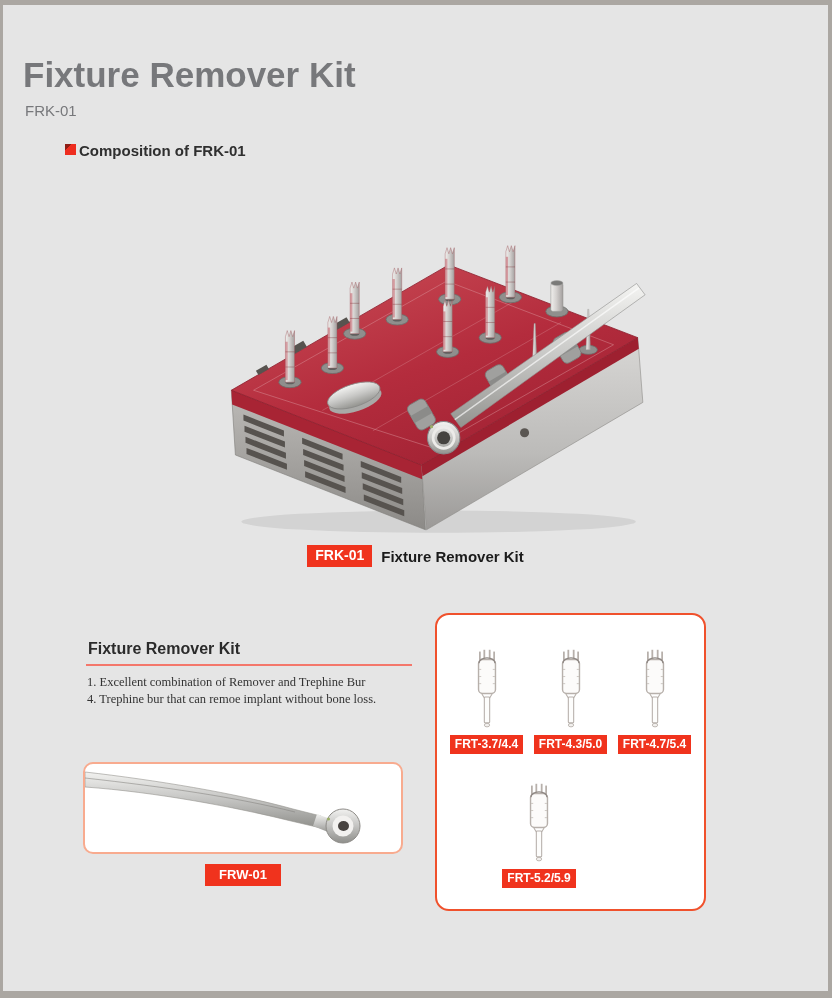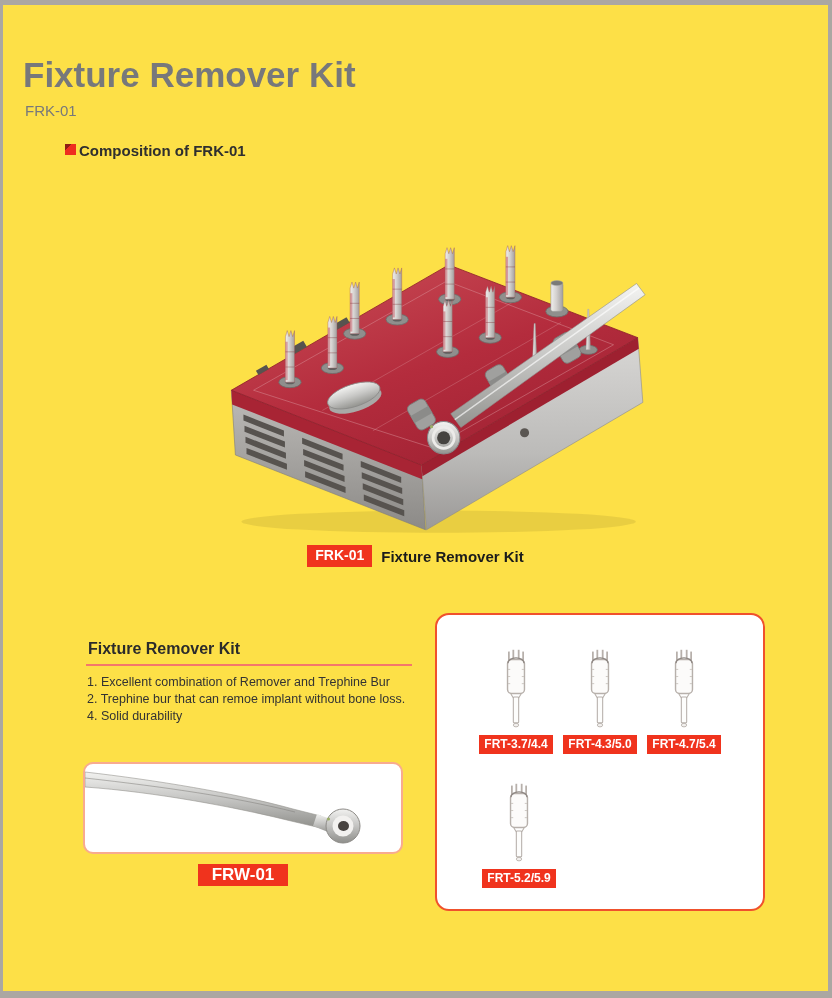--- a/index.html
+++ b/index.html
@@ -1,48 +1,48 @@
 <!DOCTYPE html>
 <html><head>
 <meta charset="utf-8">
 <style>
   html,body{margin:0;padding:0;background:#fff;}
   .page{
     position:relative; width:832px; height:998px; box-sizing:border-box;
-    background:#fde047; overflow:hidden;
+    background:#e5e5e5; overflow:hidden;
     border-style:solid; border-color:#aba7a2;
     border-top-width:5px; border-right-width:4px; border-bottom-width:7px; border-left-width:3px;
     font-family:"Liberation Sans", sans-serif;
   }
   .title{position:absolute; left:20px; top:50px; font-size:35px; font-weight:700; color:#77787b; letter-spacing:0;}
   .subtitle{position:absolute; left:22px; top:97px; font-size:15px; font-weight:400; color:#77787b;}
   .section-head{position:absolute; left:18px; top:137px; display:flex; align-items:flex-start;padding-left:44px;}
   .bullet{width:11px; height:11px; margin:2px 3px 0 0; background:linear-gradient(135deg,#8f1d14 0 30%,#ee2d1f 30%);}
   .section-head .txt{font-size:15px; font-weight:700; color:#2f2f2f;}
 
   .kit-photo{position:absolute; left:198px; top:194px; width:455px; height:336px;}
 
   .kit-caption{position:absolute; left:0; top:540px; width:100%; display:flex; justify-content:center; align-items:center; gap:9px;}
   .badge{display:inline-block; background:#f0331d; color:#fff; font-weight:700; font-size:14px; padding:2px 8px 3px 8px; line-height:17px;}
   .kit-caption .cap-txt{font-size:15px; font-weight:700; color:#1b1b1b;}
 
   .feat-head{position:absolute; left:85px; top:635px; font-size:16px; font-weight:700; color:#2b2b2b;}
   .feat-underline{position:absolute; left:83px; top:659px; width:326px; height:2px; background:#f4776b;}
-  .feat-list{position:absolute; left:84px; top:669px; font-size:12.5px; color:#333; line-height:17px;}
+  .feat-list{position:absolute; left:84px; top:669px; font-size:12.5px; color:#333; line-height:17px;font-family:Liberation Serif, serif;}
 
   .wrench-fig{position:absolute; left:80px; top:757px; width:320px; height:92px; box-sizing:border-box;
     border:2px solid #f8ab8f; border-radius:10px; overflow:hidden; background:#fff;}
   .wrench-badge-row{position:absolute; left:80px; top:859px; width:320px; text-align:center;}
-  .wrench-badge-row .badge{font-size:17px; padding:2px 14px 3px 14px;}
-
-  .bur-panel{position:absolute; left:432px; top:608px; width:330px; height:298px; box-sizing:border-box;
+  .wrench-badge-row .badge{font-size:13px; padding:2px 14px 3px 14px;}
+
+  .bur-panel{position:absolute; left:432px; top:608px; width:271px; height:298px; box-sizing:border-box;
     border:2px solid #f0512c; border-radius:14px; background:#fff;}
   .bur-row{display:flex;}
   .bur-row.r1{justify-content:center; margin-top:33px;}
-  .bur-row.r2{margin-top:28px; padding-left:40px;}
+  .bur-row.r2{margin-top:28px; padding-left:60px;}
   .bur-cell{width:84px; display:flex; flex-direction:column; align-items:center;}
   .bur-cell svg{display:block;}
   .bur-label{margin-top:5px; background:#f0331d; color:#fff; font-size:12px; font-weight:700; padding:2px 5px 3px 5px; white-space:nowrap;}
 </style>
 </head>
 <body>
 
 <div class="page">
 
   <div class="title">Fixture Remover Kit</div>
@@ -172,22 +172,21 @@
 
   <div class="kit-caption">
     <span class="badge">FRK-01</span>
     <span class="cap-txt">Fixture Remover Kit</span>
   </div>
 
   <div class="feat-head">Fixture Remover Kit</div>
   <div class="feat-underline"></div>
   <div class="feat-list">
     <div>1. Excellent combination of Remover and Trephine Bur</div>
-    <div>2. Trephine bur that can remoe implant without bone loss.</div>
-    <div>4. Solid durability</div>
+    <div>4. Trephine bur that can remoe implant without bone loss.</div>
   </div>
 
   <div class="wrench-fig">
     <svg width="316" height="88" viewBox="0 0 316 88">
       <defs>
         <linearGradient id="wg2" x1="0" y1="0" x2="0" y2="1">
           <stop offset="0" stop-color="#f2f2f0"></stop>
             <stop offset="0.5" stop-color="#c3c3c1"></stop>
             <stop offset="1" stop-color="#8f8f8b"></stop>
         </linearGradient>

